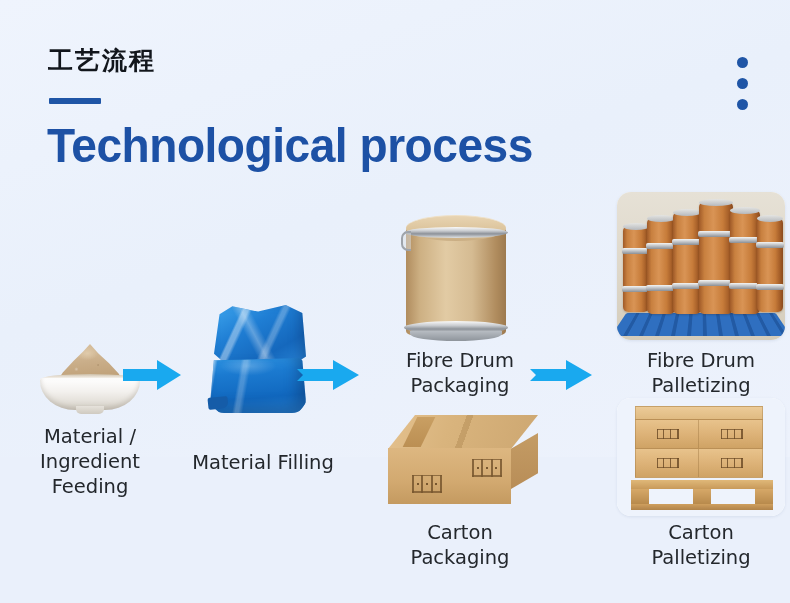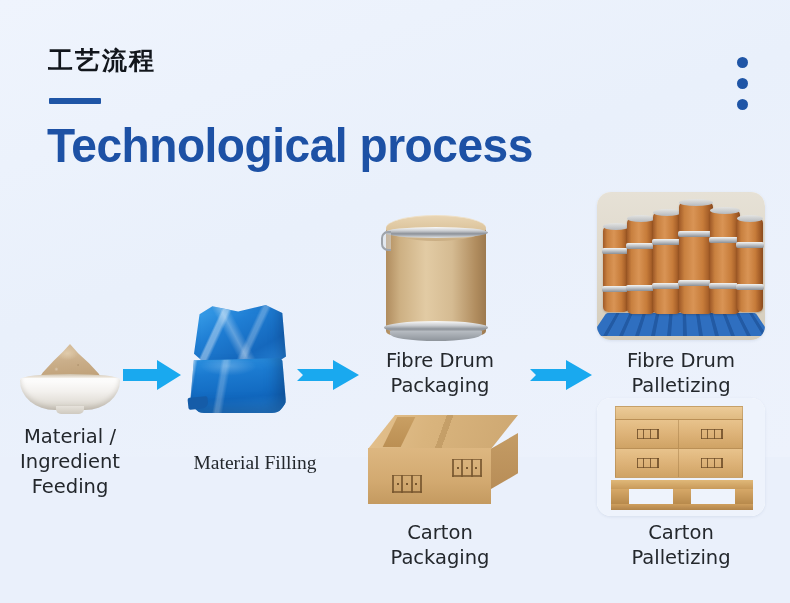--- a/index.html
+++ b/index.html
@@ -6,20 +6,21 @@
   html, body {
     width: 790px; height: 603px;
     font-family: "Liberation Sans", "DejaVu Sans", sans-serif;
     background: #eaf0fb;
     overflow: hidden;
   }
   #page {
     position: relative;
     width: 790px; height: 457px;
     background: linear-gradient(160deg, #eff4fd 0%, #e9f0fb 45%, #edf2fc 100%);
+    padding-left: 20px;
   }
 
   
   .hdr-cn {
     position: absolute; left: 48px; top: 44px;
     font-size: 25px; font-weight: 600; color: #12161c;
     letter-spacing: 2px;
     font-family: "DejaVu Sans", sans-serif;
   }
   .hdr-rule {
@@ -295,21 +296,21 @@
       <path d="M0,9 L34,9 L34,0 L58,15 L34,30 L34,21 L0,21 Z" fill="#19a9ef"></path>
     </svg>
   </div>
 
   <div class="stage">
     <div class="bag-wrap">
       <div class="bag-top"></div>
       <div class="bag-body"></div>
       <div class="bag-tab"></div>
     </div>
-    <div class="cap" style="left:172px; top:450px; width:166px;font-family:Liberation Serif, serif;">Material Filling</div>
+    <div class="cap" style="left:160px; top:450px; width:166px;">Material Filling</div>
   </div>
 
   <div class="arrow" style="left:297px; top:360px;">
     <svg width="62" height="30" viewBox="0 0 62 30" aria-hidden="true">
       <path d="M0,9 L6,15 L0,21 L36,21 L36,30 L62,15 L36,0 L36,9 Z" fill="#19a9ef"></path>
     </svg>
   </div>
 
   <div class="stage">
     <div class="drum-wrap">

